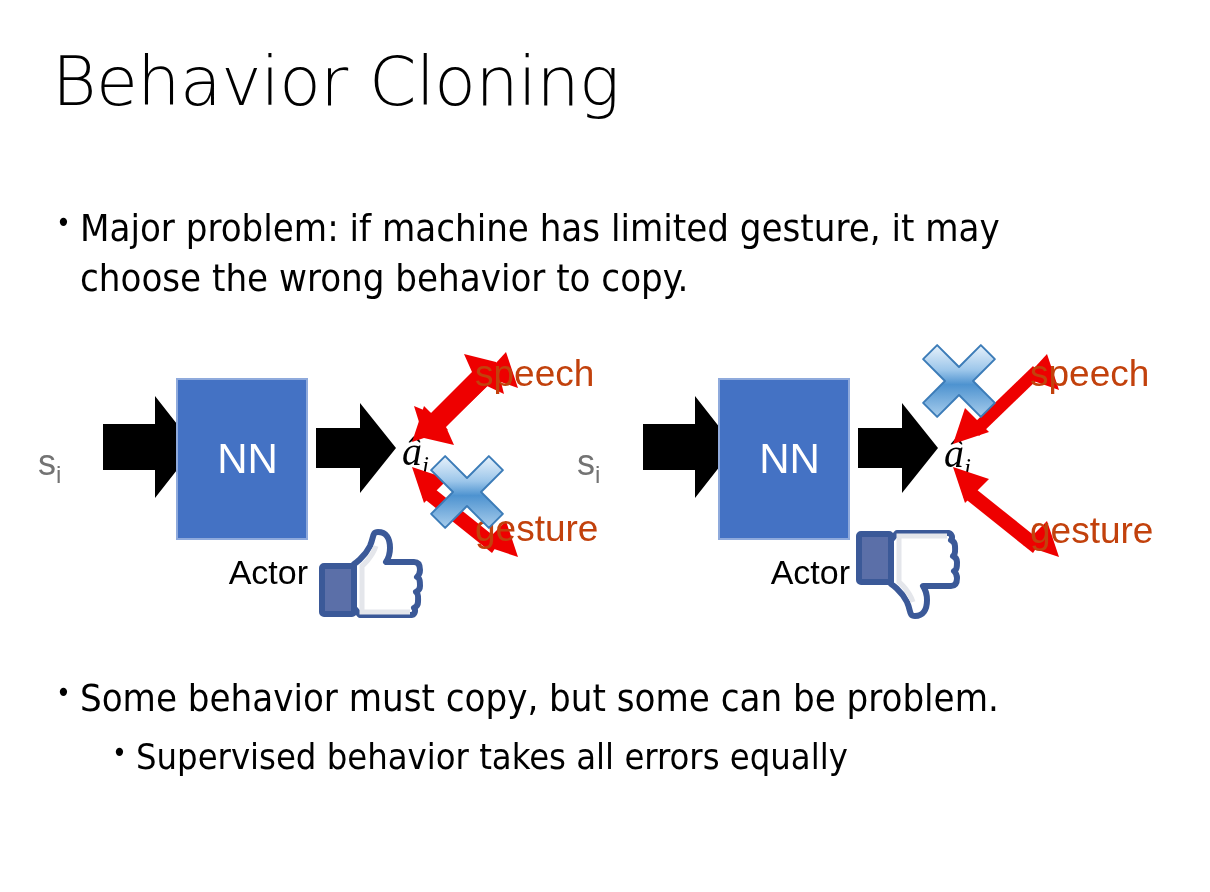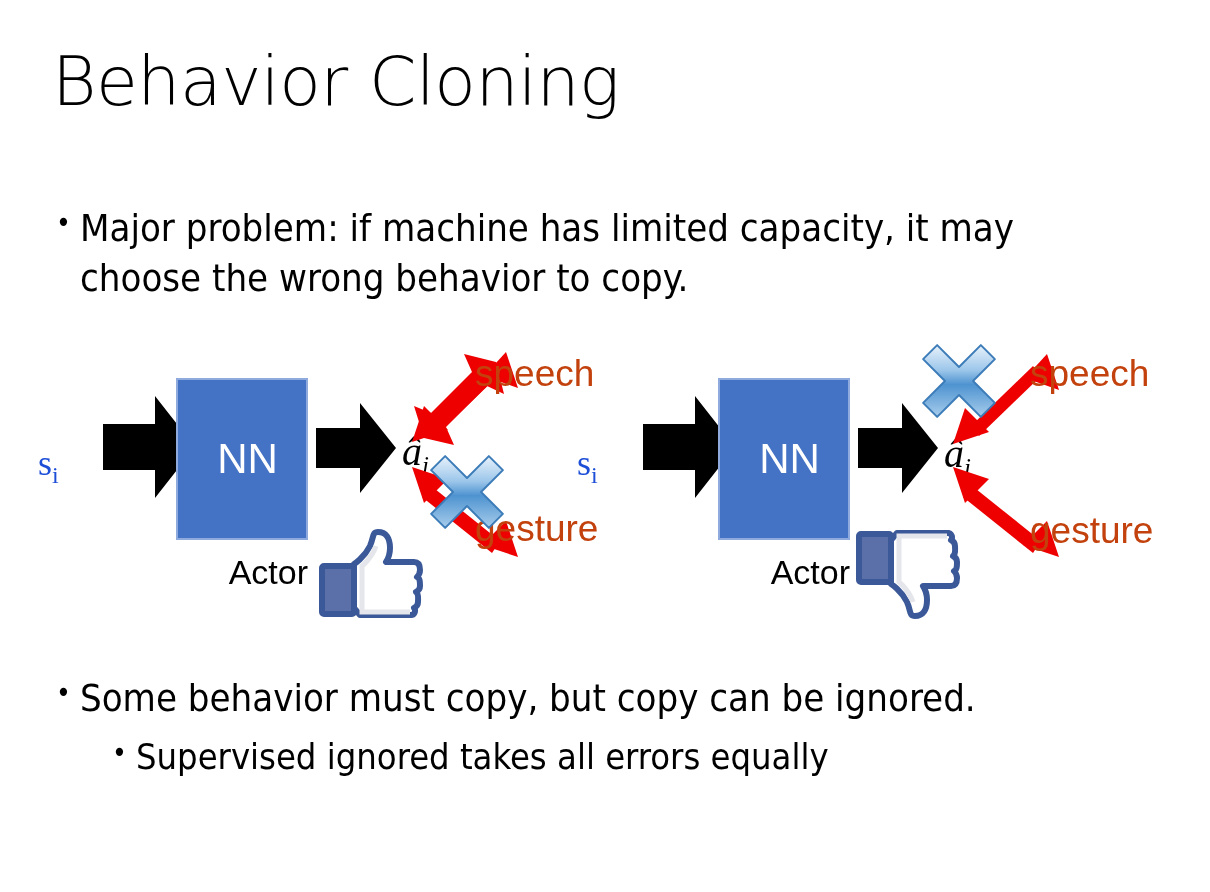--- a/index.html
+++ b/index.html
@@ -56,22 +56,22 @@
   #bullet-sub   { left: 112px; top: 733px; width: 1060px; font-size: 36px; }
 
   
   .diagram { position: absolute; top: 340px; height: 290px; }
   #diagram-left  { left: 20px;  width: 600px; }
   #diagram-right { left: 565px; width: 625px; }
 
   .state-label {
     position: absolute;
     font-size: 36px;
-    font-family: Liberation Serif, serif;
-    color: #1d4ed8;
+    font-family: Liberation Sans, sans-serif;
+    color: #737373;
     white-space: nowrap;
   }
   .state-label .sub {
     font-size: 24px;
     vertical-align: sub;
     line-height: 0;
   }
 
   .blk-arrow { position: absolute; }
 
@@ -127,21 +127,21 @@
 </style>
 </head>
 <body>
 
 <div id="slide">
 
   <div id="slide-title">Behavior Cloning</div>
 
   <div class="bullet" id="bullet-top">
     <span class="dot">•</span>
-    <span class="btext">Major problem: if machine has limited capacity, it may choose the wrong behavior to copy.</span>
+    <span class="btext">Major problem: if machine has limited gesture, it may choose the wrong behavior to copy.</span>
   </div>
 
   <div class="diagram" id="diagram-left">
 
     <div class="state-label" style="left:18px; top:102px;">
       <span>s</span><span class="sub">i</span>
     </div>
 
     <div class="blk-arrow" style="left:83px; top:52px; width:92px; height:110px;">
       <svg width="92" height="110" viewBox="0 0 92 110">
@@ -301,21 +301,21 @@
             <rect x="6" y="38" width="32" height="48" rx="2" fill="#5B6FA8"></rect>
           </g>
           <path d="M60,18 C56,30 46,38 46,38 L46,84 L94,84" fill="none" stroke="#E4E6EB" stroke-width="5"></path>
         </g>
       </svg>
     </div>
   </div>
 
   <div class="bullet" id="bullet-mid">
     <span class="dot">•</span>
-    <span class="btext">Some behavior must copy, but copy can be ignored.</span>
+    <span class="btext">Some behavior must copy, but some can be problem.</span>
   </div>
 
   <div class="bullet" id="bullet-sub">
     <span class="dot">•</span>
-    <span class="btext">Supervised ignored takes all errors equally</span>
+    <span class="btext">Supervised behavior takes all errors equally</span>
   </div>
 
 </div>
 
 </body></html>

